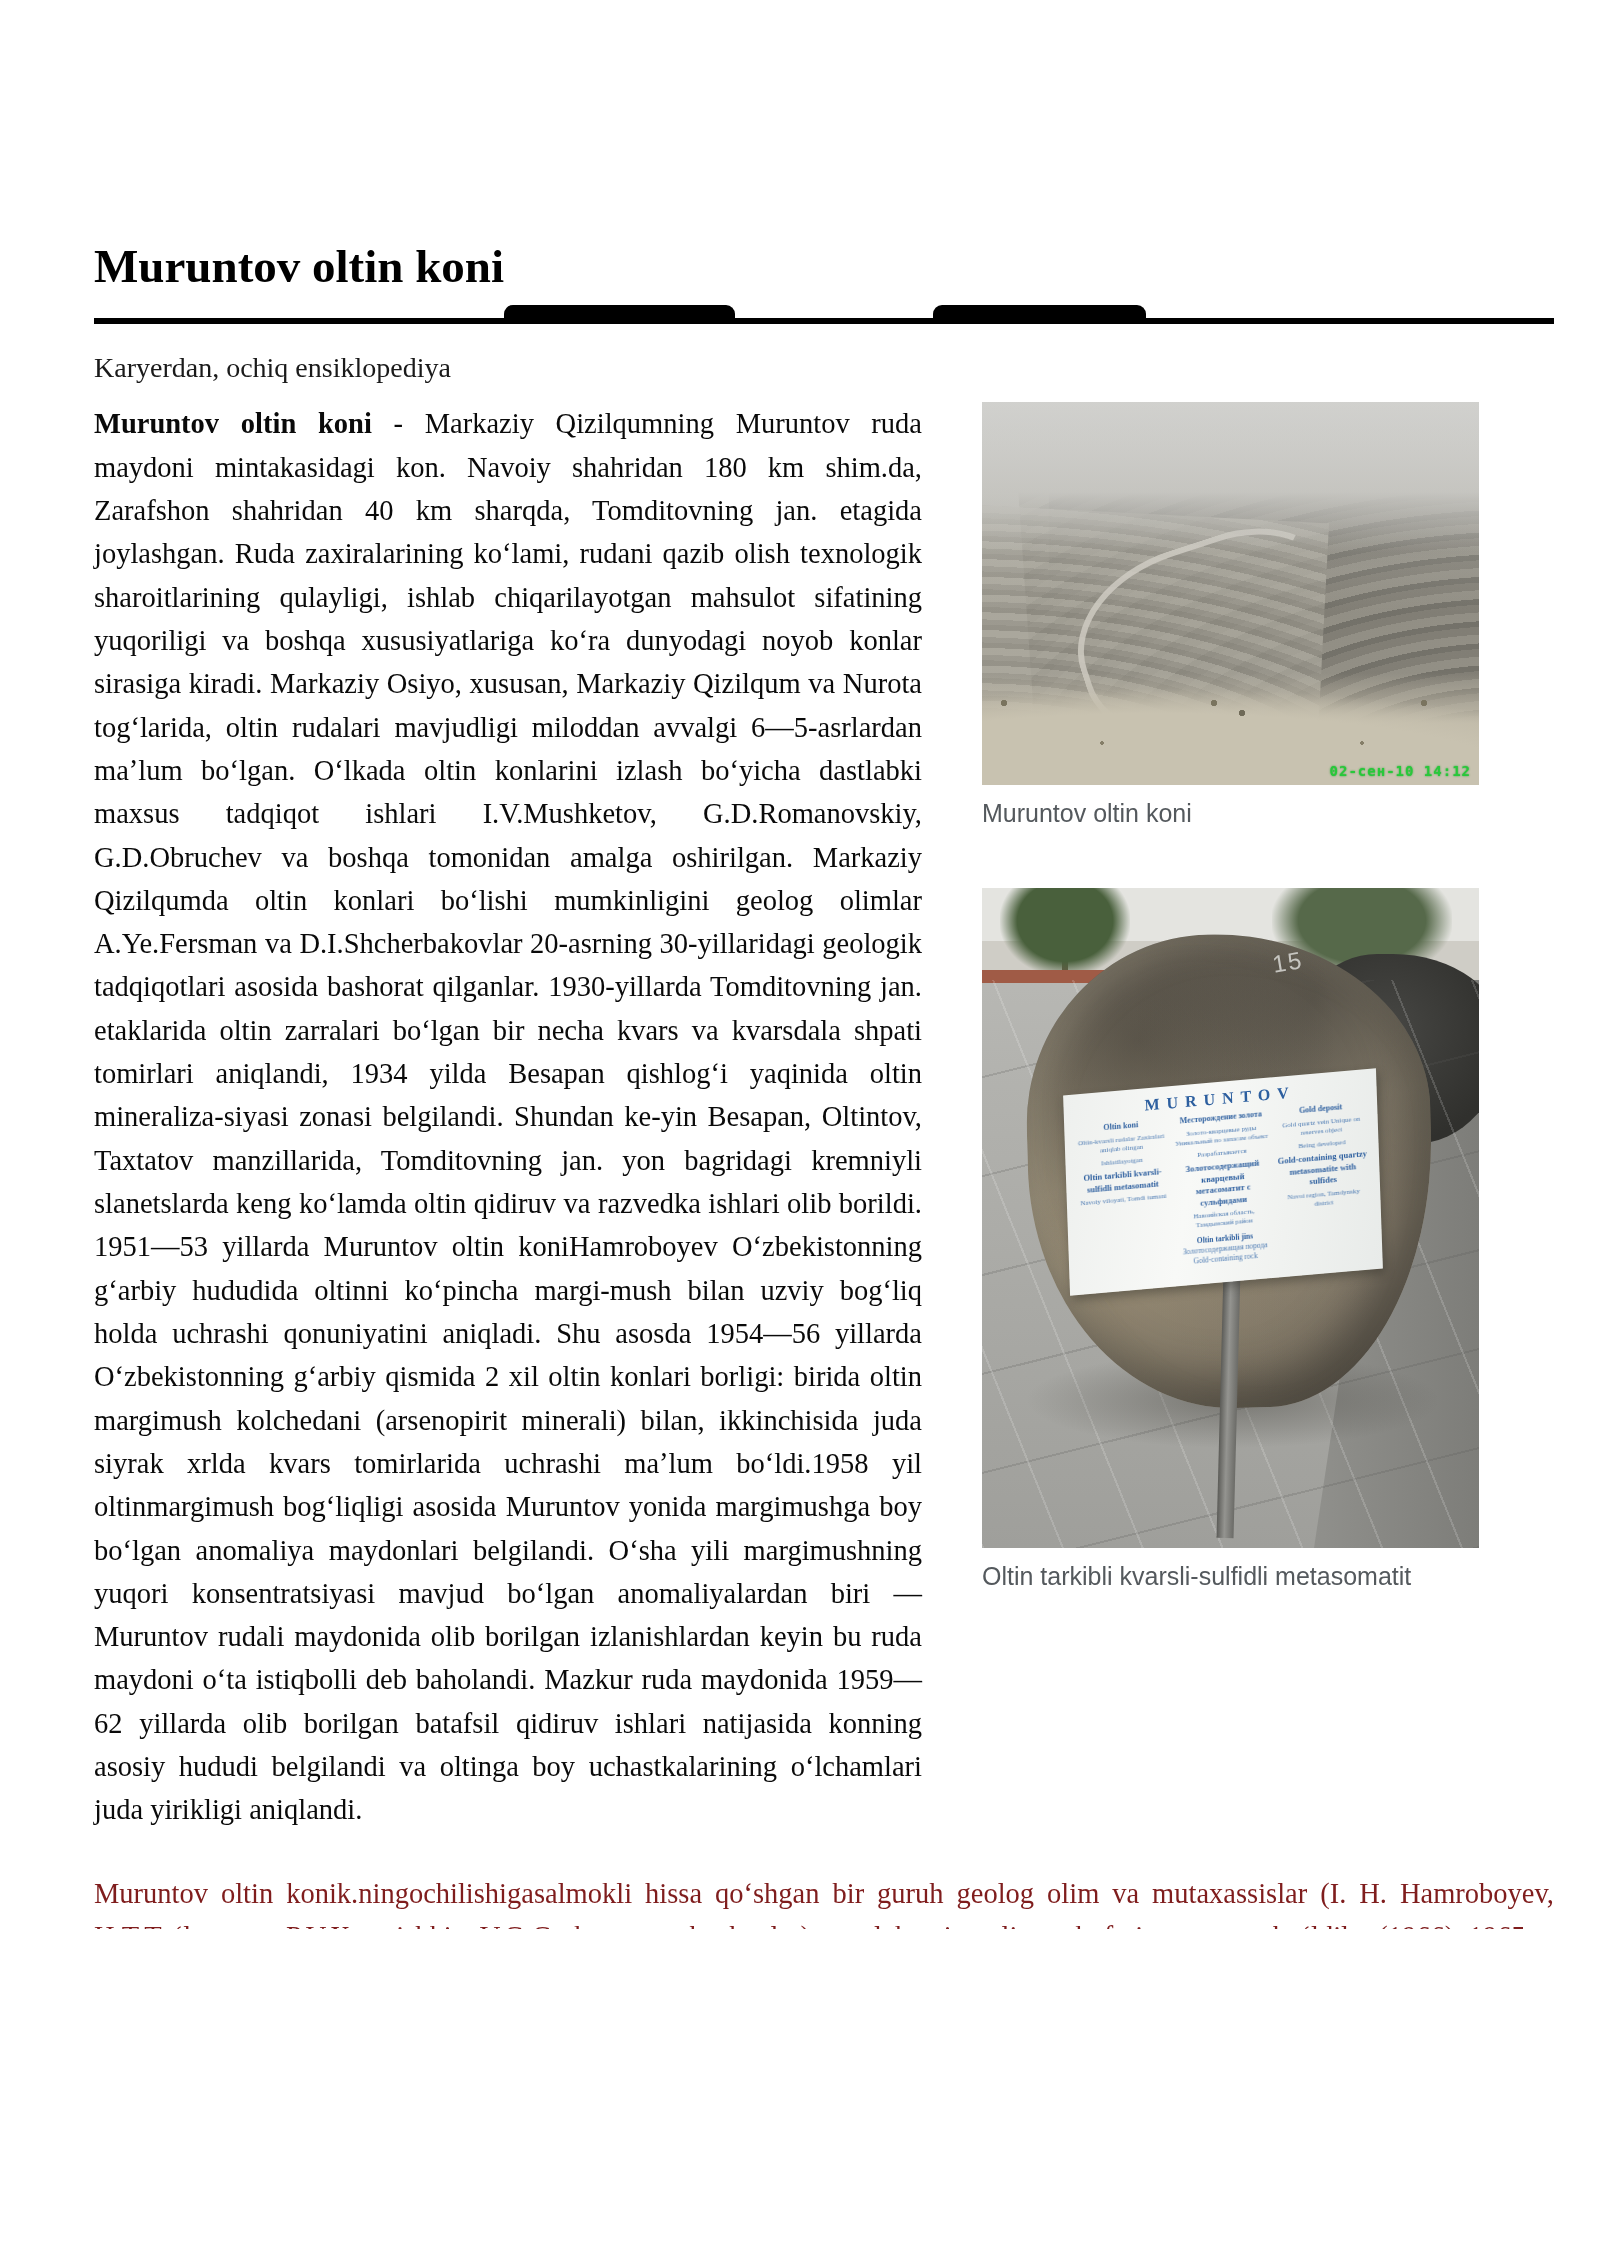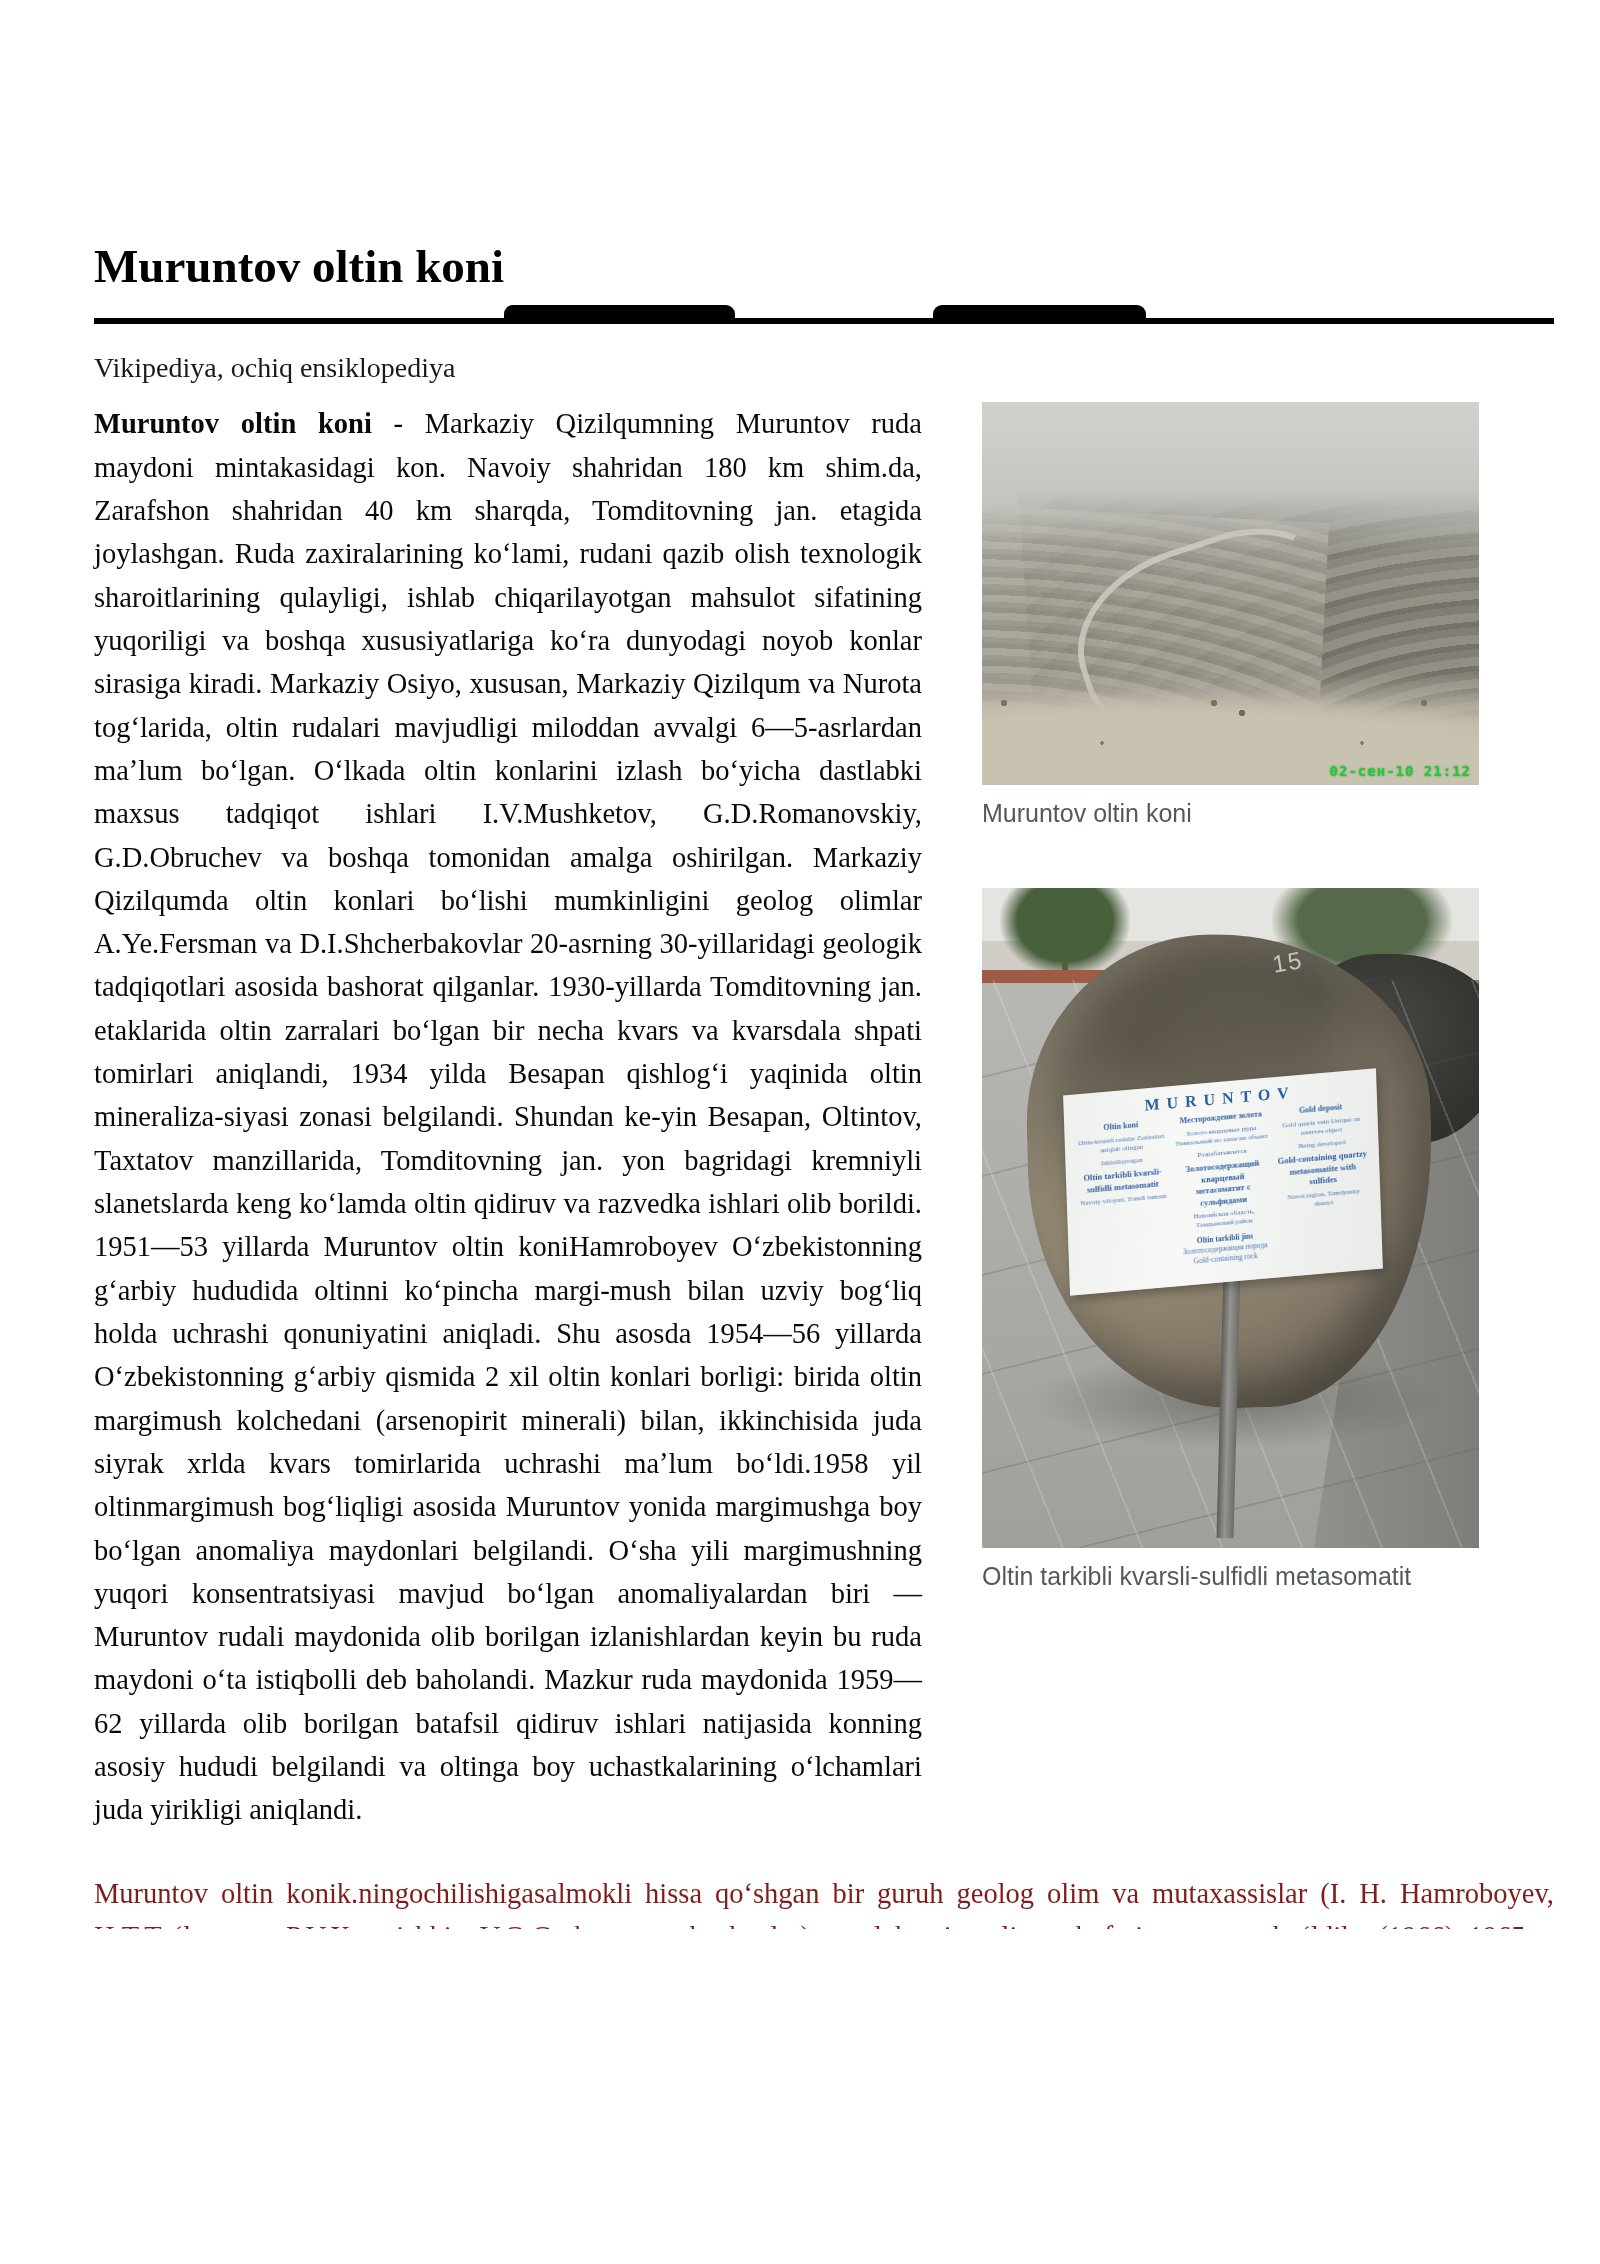--- a/index.html
+++ b/index.html
@@ -137,40 +137,40 @@
 <div class="page">
   <div class="inner">
 
     <h1 class="title">Muruntov oltin koni</h1>
 
     <div class="title-rule">
       <div class="tab tab1"></div>
       <div class="tab tab2"></div>
     </div>
 
-    <p class="subtitle">Vikipediya, ochiq ensiklopediya</p>
+    <p class="subtitle">Karyerdan, ochiq ensiklopediya</p>
 
     <div class="main">
 
       <div class="text-col">
         <p class="lead"><b>Muruntov oltin koni</b><span> - Markaziy Qizilqumning Muruntov ruda maydoni mintakasidagi kon. Navoiy shahridan 180 km shim.da, Zarafshon shahridan 40 km sharqda, Tomditovning jan. etagida joylashgan. Ruda zaxiralarining koʻlami, rudani qazib olish texnologik sharoitlarining qulayligi, ishlab chiqarilayotgan mahsulot sifatining yuqoriligi va boshqa xususiyatlariga koʻra dunyodagi noyob konlar sirasiga kiradi. Markaziy Osiyo, xususan, Markaziy Qizilqum va Nurota togʻlarida, oltin rudalari mavjudligi miloddan avvalgi 6—5-asrlardan maʼlum boʻlgan. Oʻlkada oltin konlarini izlash boʻyicha dastlabki maxsus tadqiqot ishlari I.V.Mushketov, G.D.Romanovskiy, G.D.Obruchev va boshqa tomonidan amalga oshirilgan. Markaziy Qizilqumda oltin konlari boʻlishi mumkinligini geolog olimlar A.Ye.Fersman va D.I.Shcherbakovlar 20-asrning 30-yillaridagi geologik tadqiqotlari asosida bashorat qilganlar. 1930-yillarda Tomditovning jan. etaklarida oltin zarralari boʻlgan bir necha kvars va kvarsdala shpati tomirlari aniqlandi, 1934 yilda Besapan qishlogʻi yaqinida oltin mineraliza-siyasi zonasi belgilandi. Shundan ke-yin Besapan, Oltintov, Taxtatov manzillarida, Tomditovning jan. yon bagridagi kremniyli slanetslarda keng koʻlamda oltin qidiruv va razvedka ishlari olib borildi. 1951—53 yillarda Muruntov oltin koniHamroboyev Oʻzbekistonning gʻarbiy hududida oltinni koʻpincha margi-mush bilan uzviy bogʻliq holda uchrashi qonuniyatini aniqladi. Shu asosda 1954—56 yillarda Oʻzbekistonning gʻarbiy qismida 2 xil oltin konlari borligi: birida oltin margimush kolchedani (arsenopirit minerali) bilan, ikkinchisida juda siyrak xrlda kvars tomirlarida uchrashi maʼlum boʻldi.1958 yil oltinmargimush bogʻliqligi asosida Muruntov yonida margimushga boy boʻlgan anomaliya maydonlari belgilandi. Oʻsha yili margimushning yuqori konsentratsiyasi mavjud boʻlgan anomaliyalardan biri — Muruntov rudali maydonida olib borilgan izlanishlardan keyin bu ruda maydoni oʻta istiqbolli deb baholandi. Mazkur ruda maydonida 1959—62 yillarda olib borilgan batafsil qidiruv ishlari natijasida konning asosiy hududi belgilandi va oltinga boy uchastkalarining oʻlchamlari juda yirikligi aniqlandi.</span></p>
       </div>
 
       <div class="fig-col">
 
         <figure class="fig1">
           <div class="photo1">
             <div class="p1-terr-right"></div>
             <div class="p1-dark"></div>
             <div class="p1-terr-left"></div>
             <div class="p1-track"></div>
             <div class="p1-sky"></div>
             <div class="p1-haze"></div>
             <div class="p1-fg"></div>
-            <div class="p1-ts">02-сен-10 21:12</div>
+            <div class="p1-ts">02-сен-10 14:12</div>
           </div>
           <figcaption>Muruntov oltin koni</figcaption>
         </figure>
 
         <figure class="fig2">
           <div class="photo2">
             <div class="p2-wall"></div>
             <div class="p2-trunk"></div>
             <div class="p2-tree1"></div>
             <div class="p2-tree2"></div>

